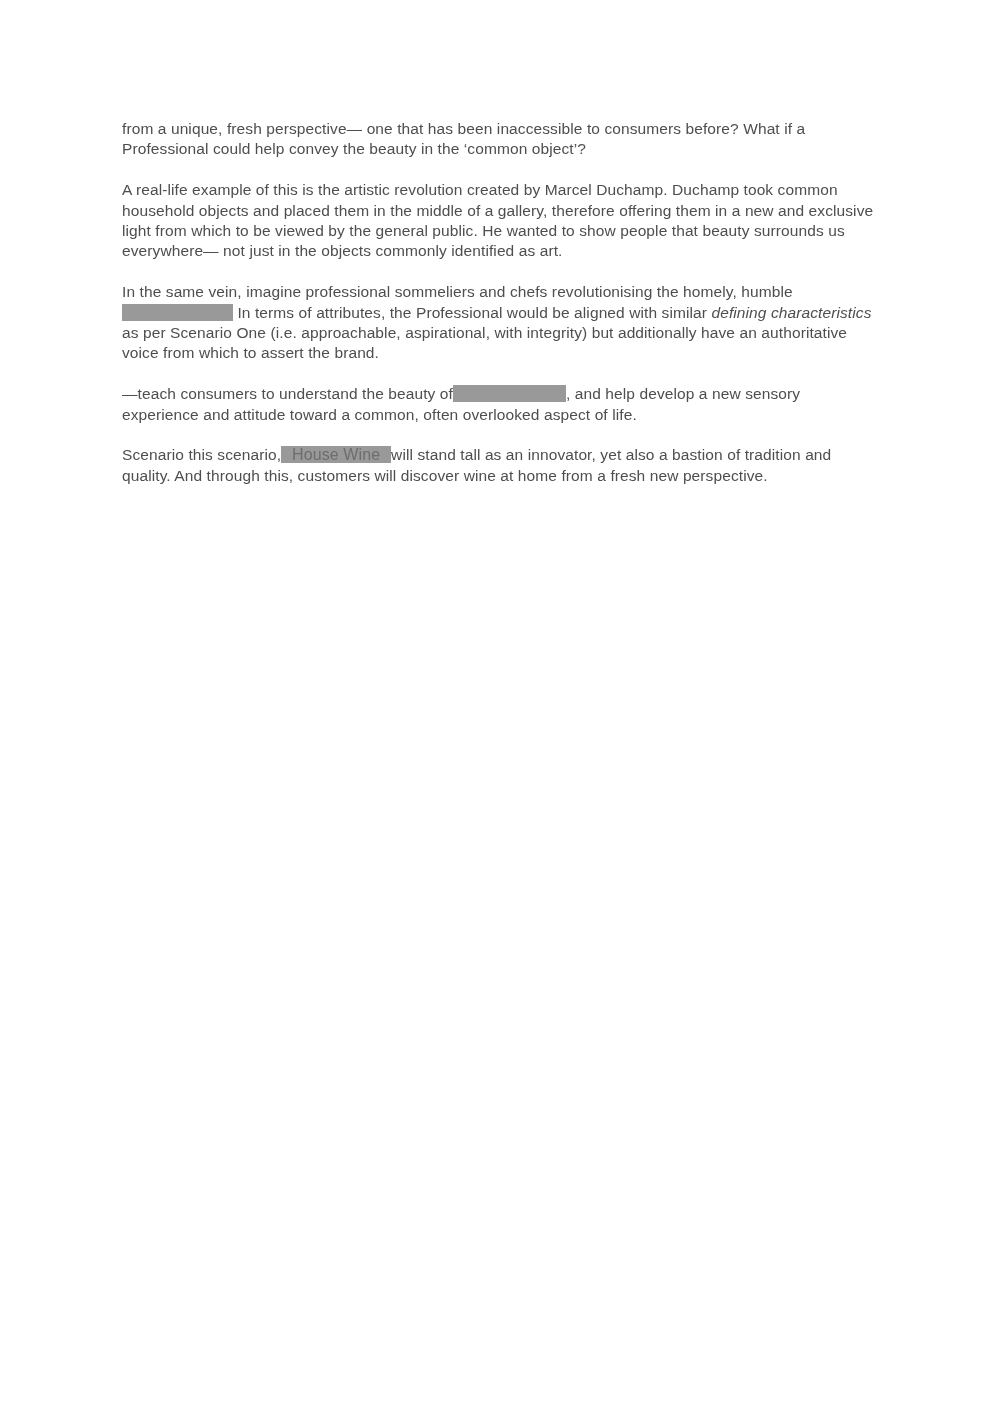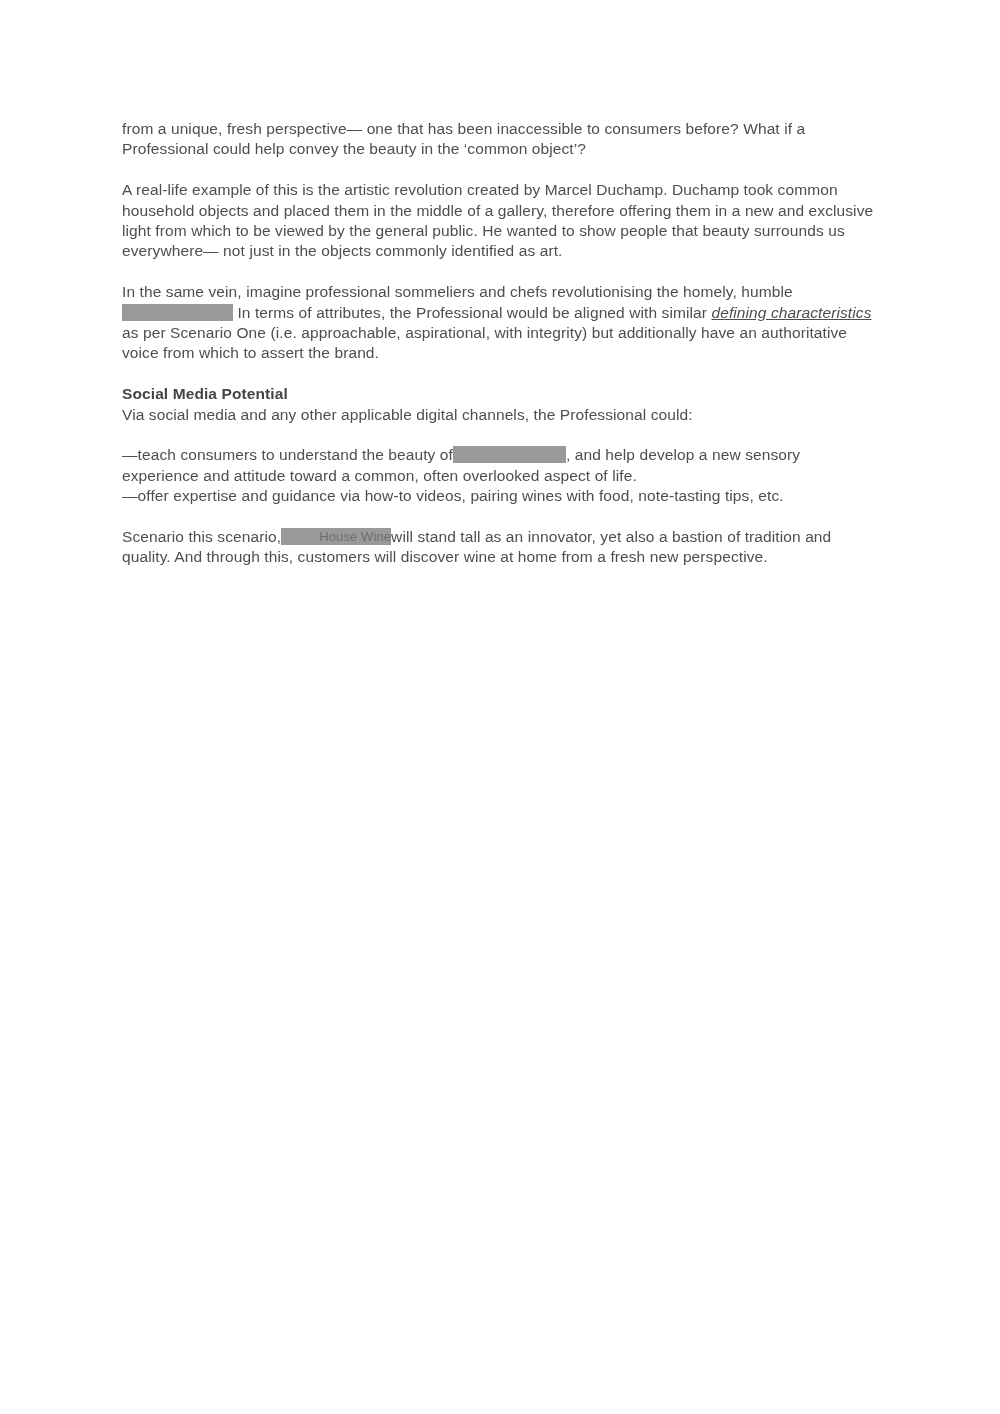--- a/index.html
+++ b/index.html
@@ -26,39 +26,38 @@
     letter-spacing: 0.1px;
   }
   .para {
     margin: 0 0 20.4px 0;
     padding: 0;
   }
   .para:last-child {
     margin-bottom: 0;
   }
   .run-bold { font-weight: bold; color: #454545; }
-  .run-italic { font-style: italic; text-decoration: underline; }
+  .run-italic { font-style: italic; }
   .redaction {
     display: inline-block;
     height: 17px;
     vertical-align: -3px;
     background: #999999;
     overflow: hidden;
     white-space: nowrap;
-    text-align: right;
+    text-align: center;
     line-height: 17px;
-    font-size: 13px;
+    font-size: 16px;
     color: rgba(72, 72, 72, 0.55);
   }
 </style>
 </head>
 <body>
 
 <div class="page">
   <div class="content" id="doc">
       <p class="para"><span>from a unique, fresh perspective— one that has been inaccessible to consumers before? What if a Professional could help convey the beauty in the ‘common object’?</span></p>
       <p class="para"><span>A real-life example of this is the artistic revolution created by Marcel Duchamp. Duchamp took common household objects and placed them in the middle of a gallery, therefore offering them in a new and exclusive light from which to be viewed by the general public. He wanted to show people that beauty surrounds us everywhere— not just in the objects commonly identified as art.</span></p>
       <p class="para"><span>In the same vein, imagine professional sommeliers and chefs revolutionising the homely, humble</span><span class="redaction" style="width: 111px;"></span><span> In terms of attributes, the Professional would be aligned with similar </span><span class="run-italic">defining characteristics</span><span> as per Scenario One (i.e. approachable, aspirational, with integrity) but additionally have an authoritative voice from which to assert the brand.</span></p>
-      <p class="para"><span class="run-bold">Social Media Potential</span><br><span>Via social media and any other applicable digital channels, the Professional could:</span></p>
-      <p class="para"><span>—teach consumers to understand the beauty of</span><span class="redaction" style="width: 113px;"></span><span>, and help develop a new sensory experience and attitude toward a common, often overlooked aspect of life.</span><br><span>—offer expertise and guidance via how-to videos, pairing wines with food, note-tasting tips, etc.</span></p>
+      <p class="para"><span>—teach consumers to understand the beauty of</span><span class="redaction" style="width: 113px;"></span><span>, and help develop a new sensory experience and attitude toward a common, often overlooked aspect of life.</span><br></p>
       <p class="para"><span>Scenario this scenario,</span><span class="redaction" style="width: 110px;">House Wine</span><span>will stand tall as an innovator, yet also a bastion of tradition and quality. And through this, customers will discover wine at home from a fresh new perspective.</span></p>
     </div>
 </div>
 
 </body></html>

